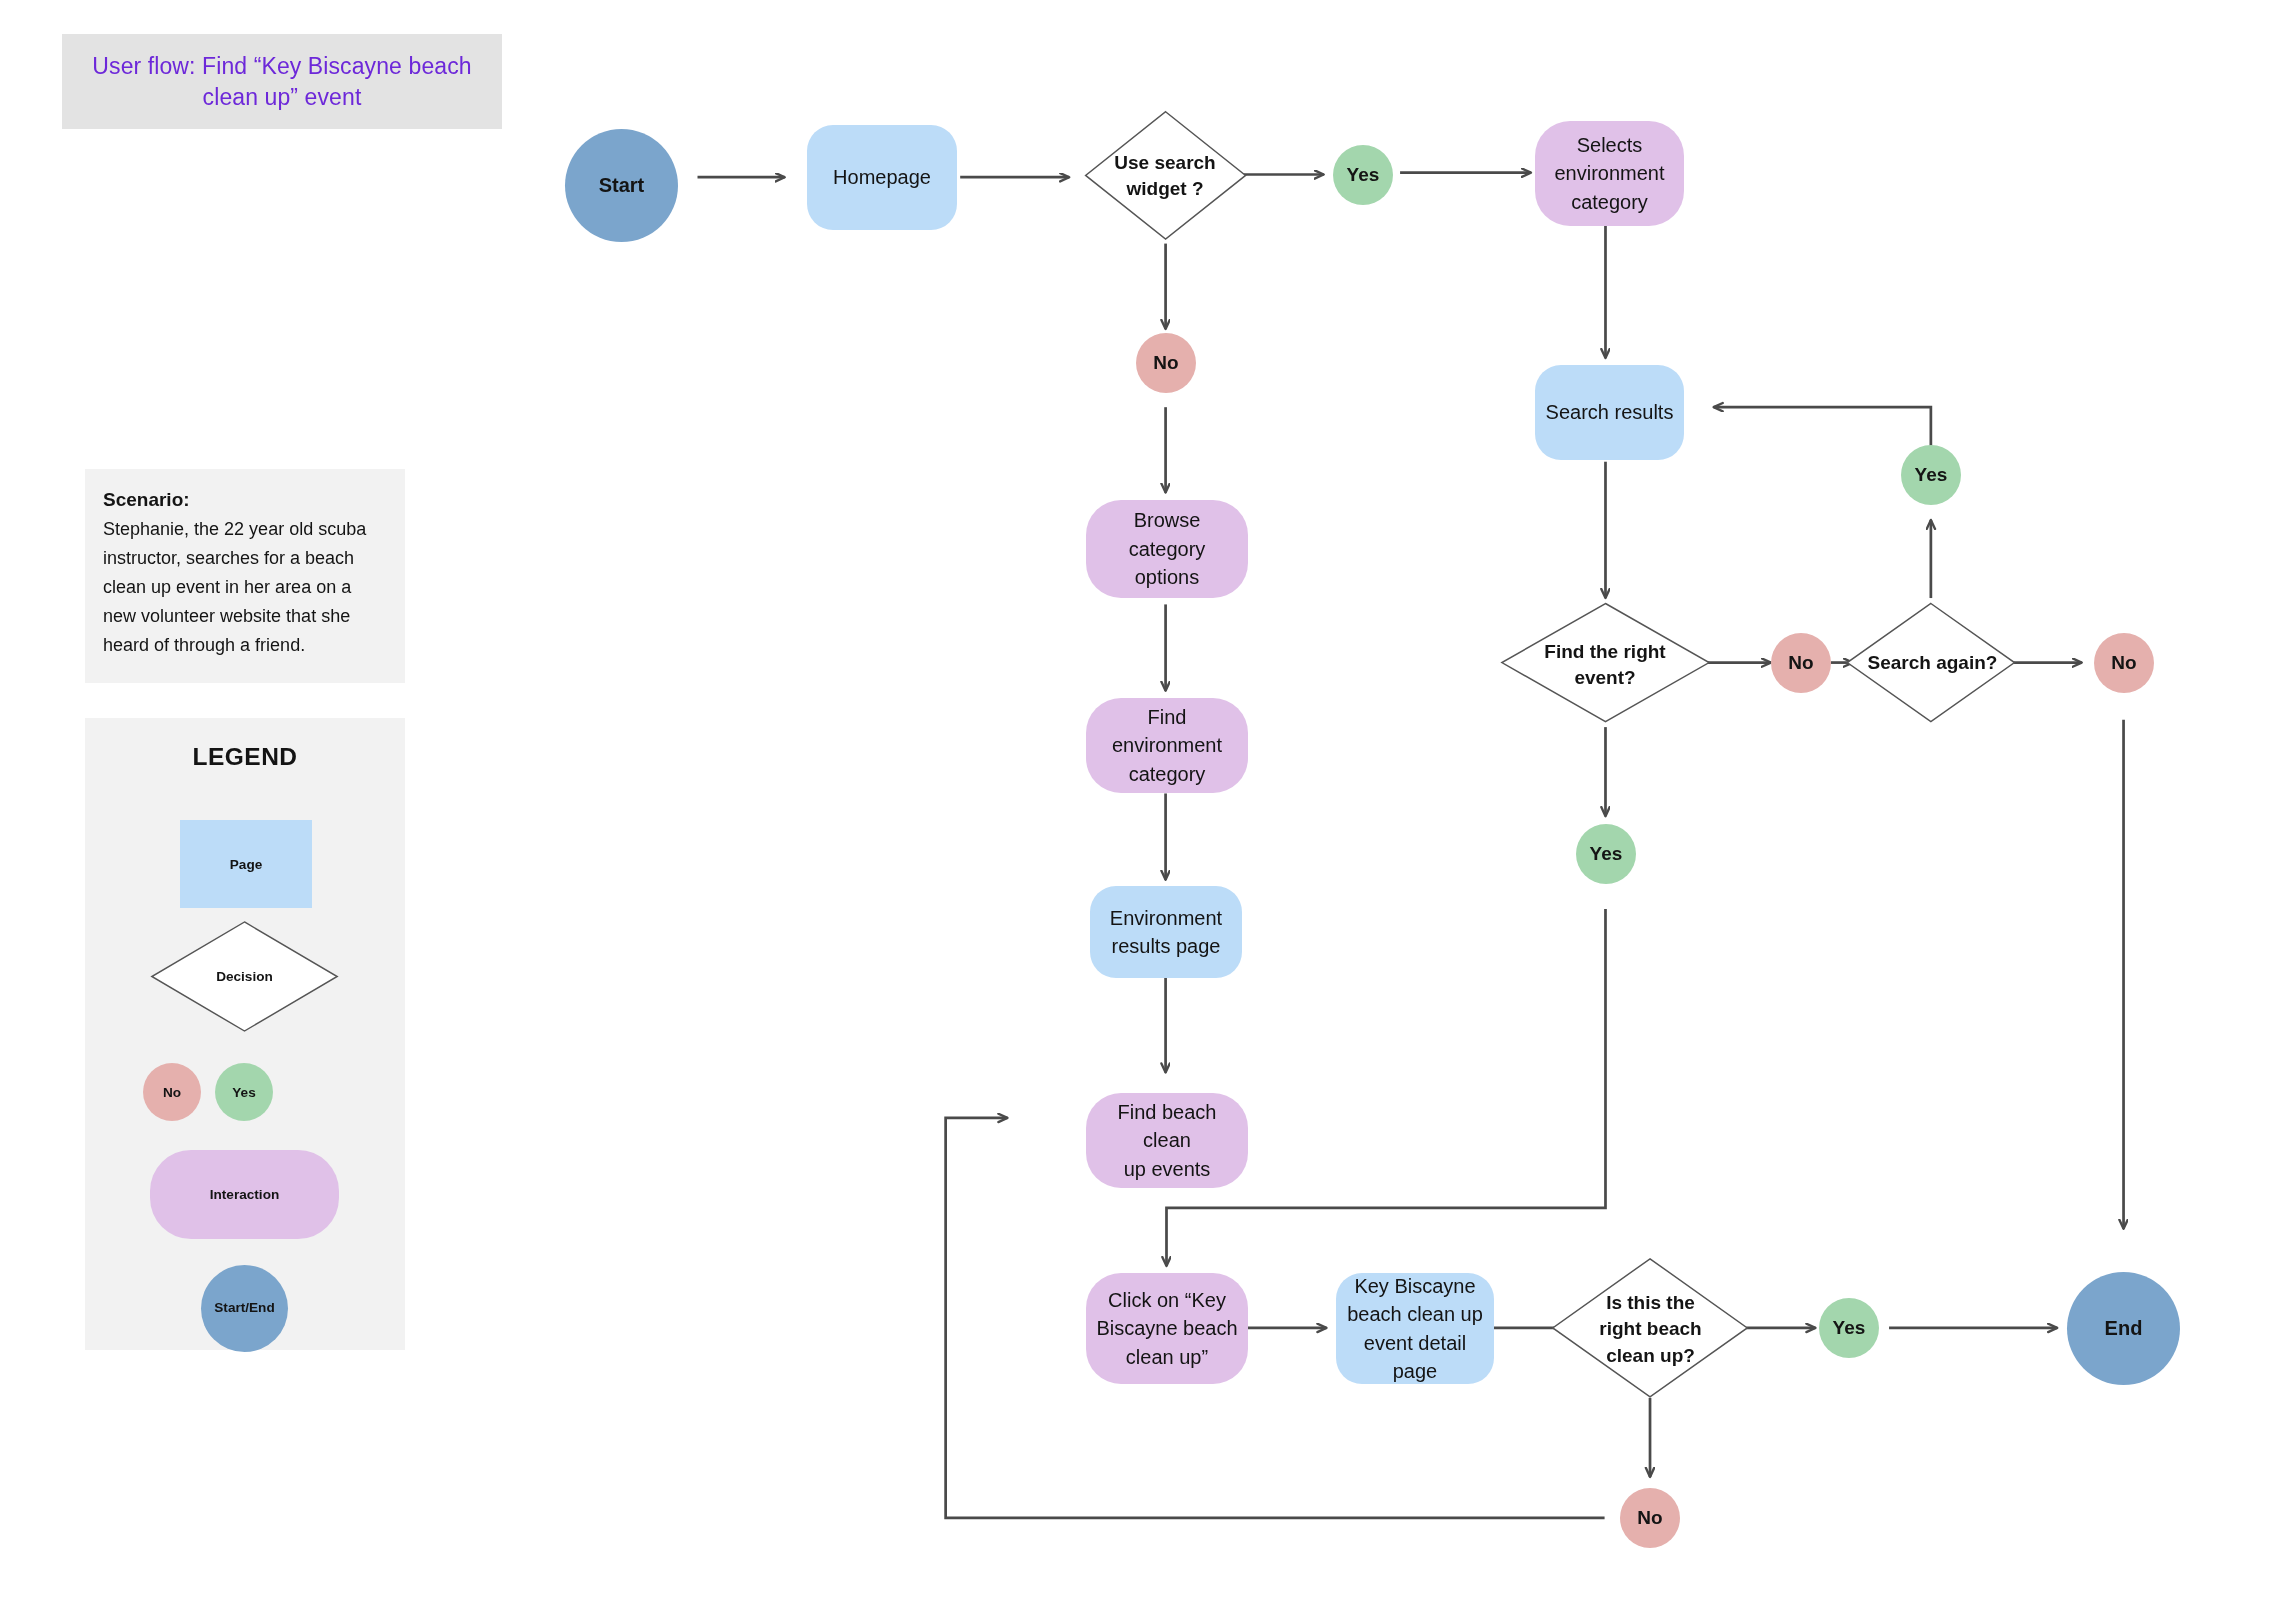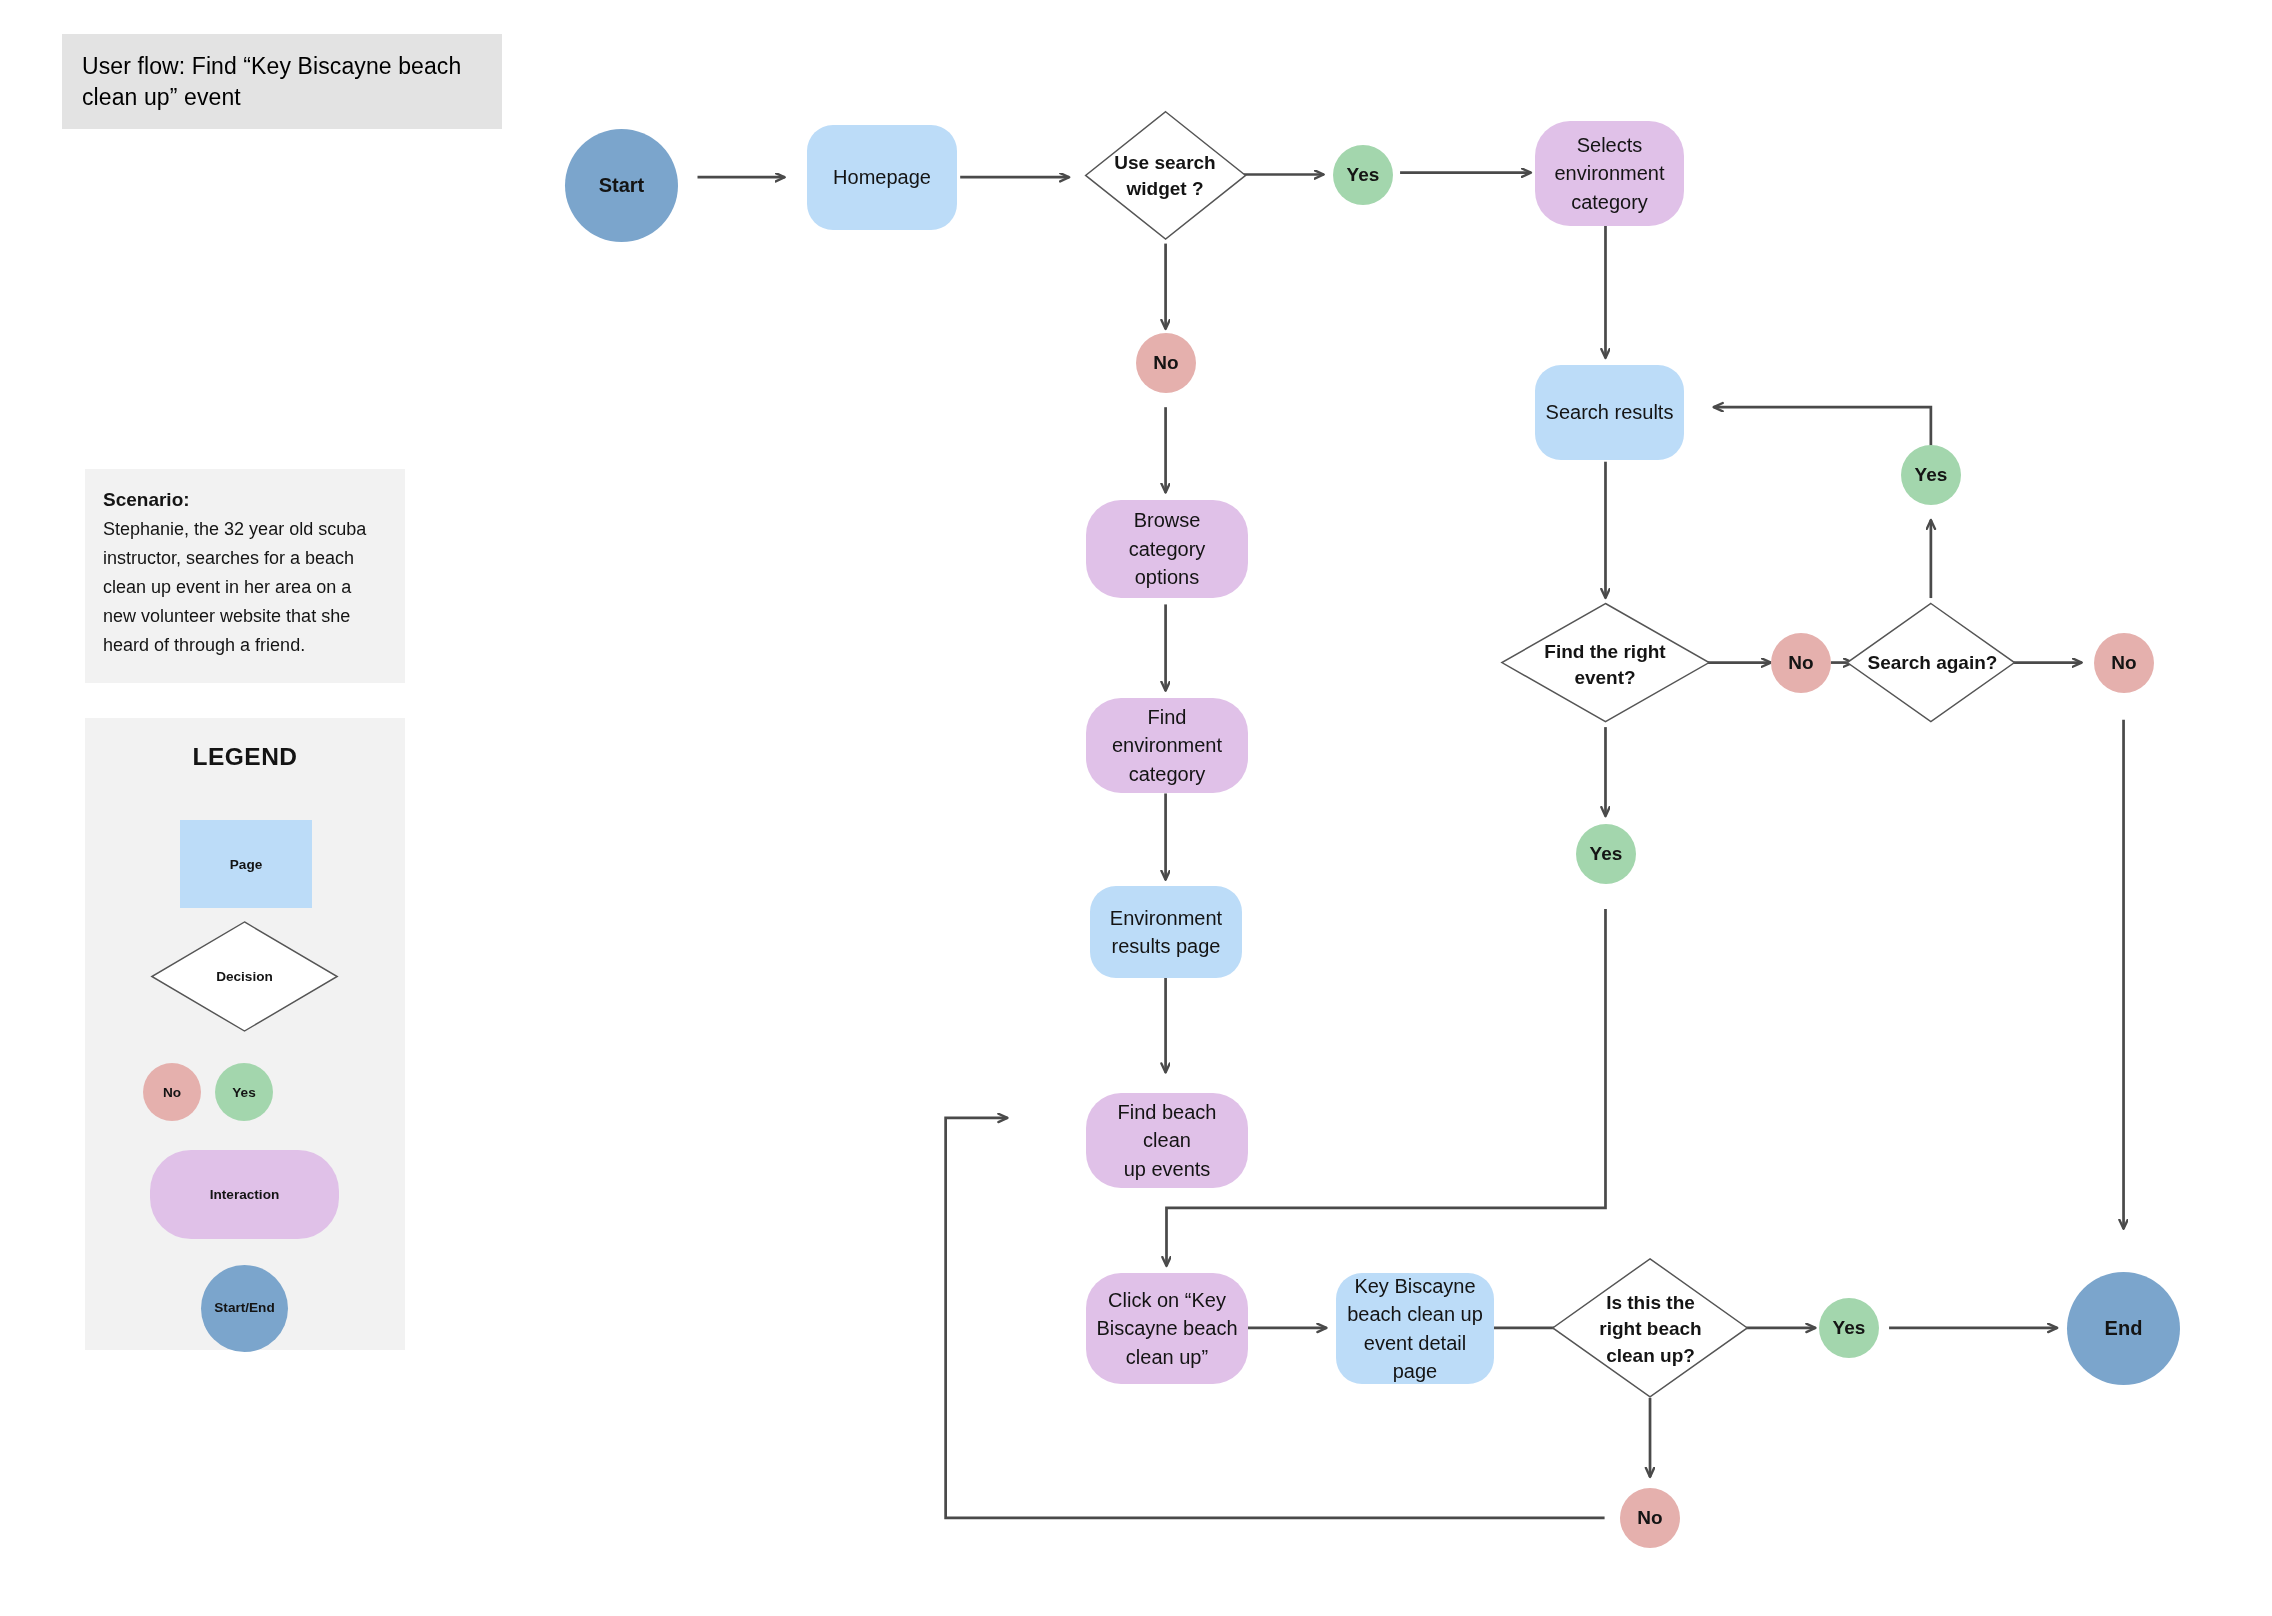--- a/index.html
+++ b/index.html
@@ -13,22 +13,23 @@
   
   .panel{position:absolute;box-sizing:border-box;}
 
   #title-card{
     left:62px;top:34px;width:440px;height:95px;
     background:#e3e3e3;
     display:flex;align-items:center;
     padding:0 20px;
   }
   #title-card .t{
-    font-size:23px;line-height:1.34;font-weight:400;color:#000000;
+    font-size:23px;line-height:1.34;font-weight:400;color:#6d28d9;
     letter-spacing:0.1px;
+    text-align:center;
   }
 
   #scenario-card{
     left:85px;top:469px;width:320px;height:214px;
     background:#f2f2f2;
     padding:20px 18px 0 18px;
   }
   #scenario-card .head{font-size:19px;font-weight:700;margin-bottom:3.6px;}
   #scenario-card .body{font-size:18px;line-height:1.62;}
 
@@ -96,21 +97,21 @@
 <body>
 
 <div id="canvas">
 
   <div class="panel" id="title-card">
     <div class="t">User flow:  Find “Key Biscayne beach clean up” event</div>
   </div>
 
   <div class="panel" id="scenario-card">
     <div class="head">Scenario:</div>
-    <div class="body">Stephanie, the 32 year old scuba instructor, searches for a beach clean up event in her area on a new volunteer website that she heard of through a friend.</div>
+    <div class="body">Stephanie, the 22 year old scuba instructor, searches for a beach clean up event in her area on a new volunteer website that she heard of through a friend.</div>
   </div>
 
   <div class="panel" id="legend-card">
     <div id="legend-title">LEGEND</div>
 
     <div class="lg-page">
       <span>Page</span>
     </div>
 
     <div class="lg-decision">

